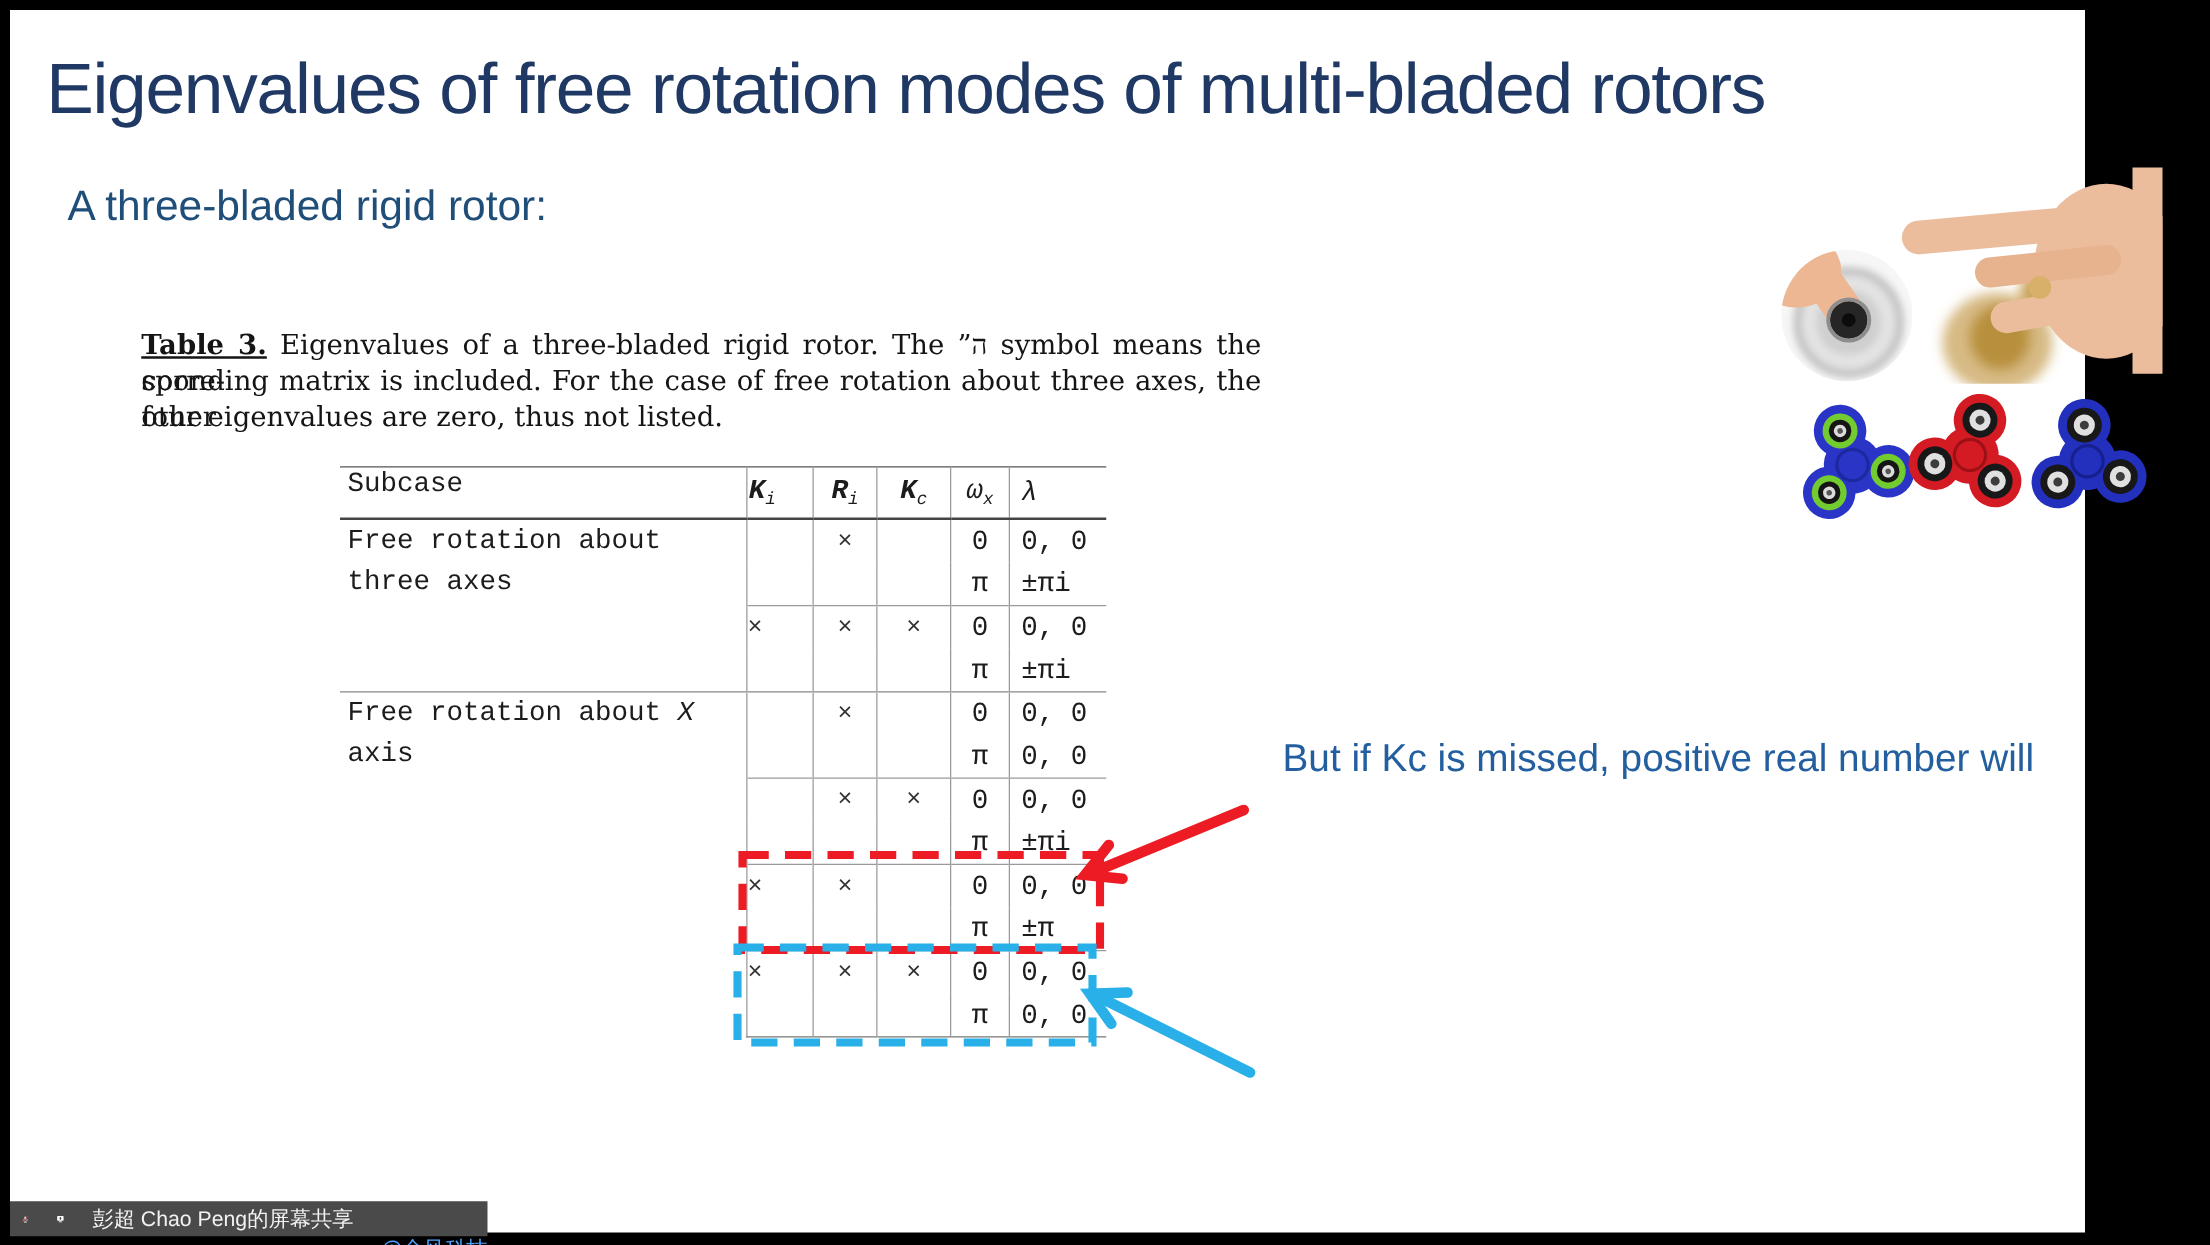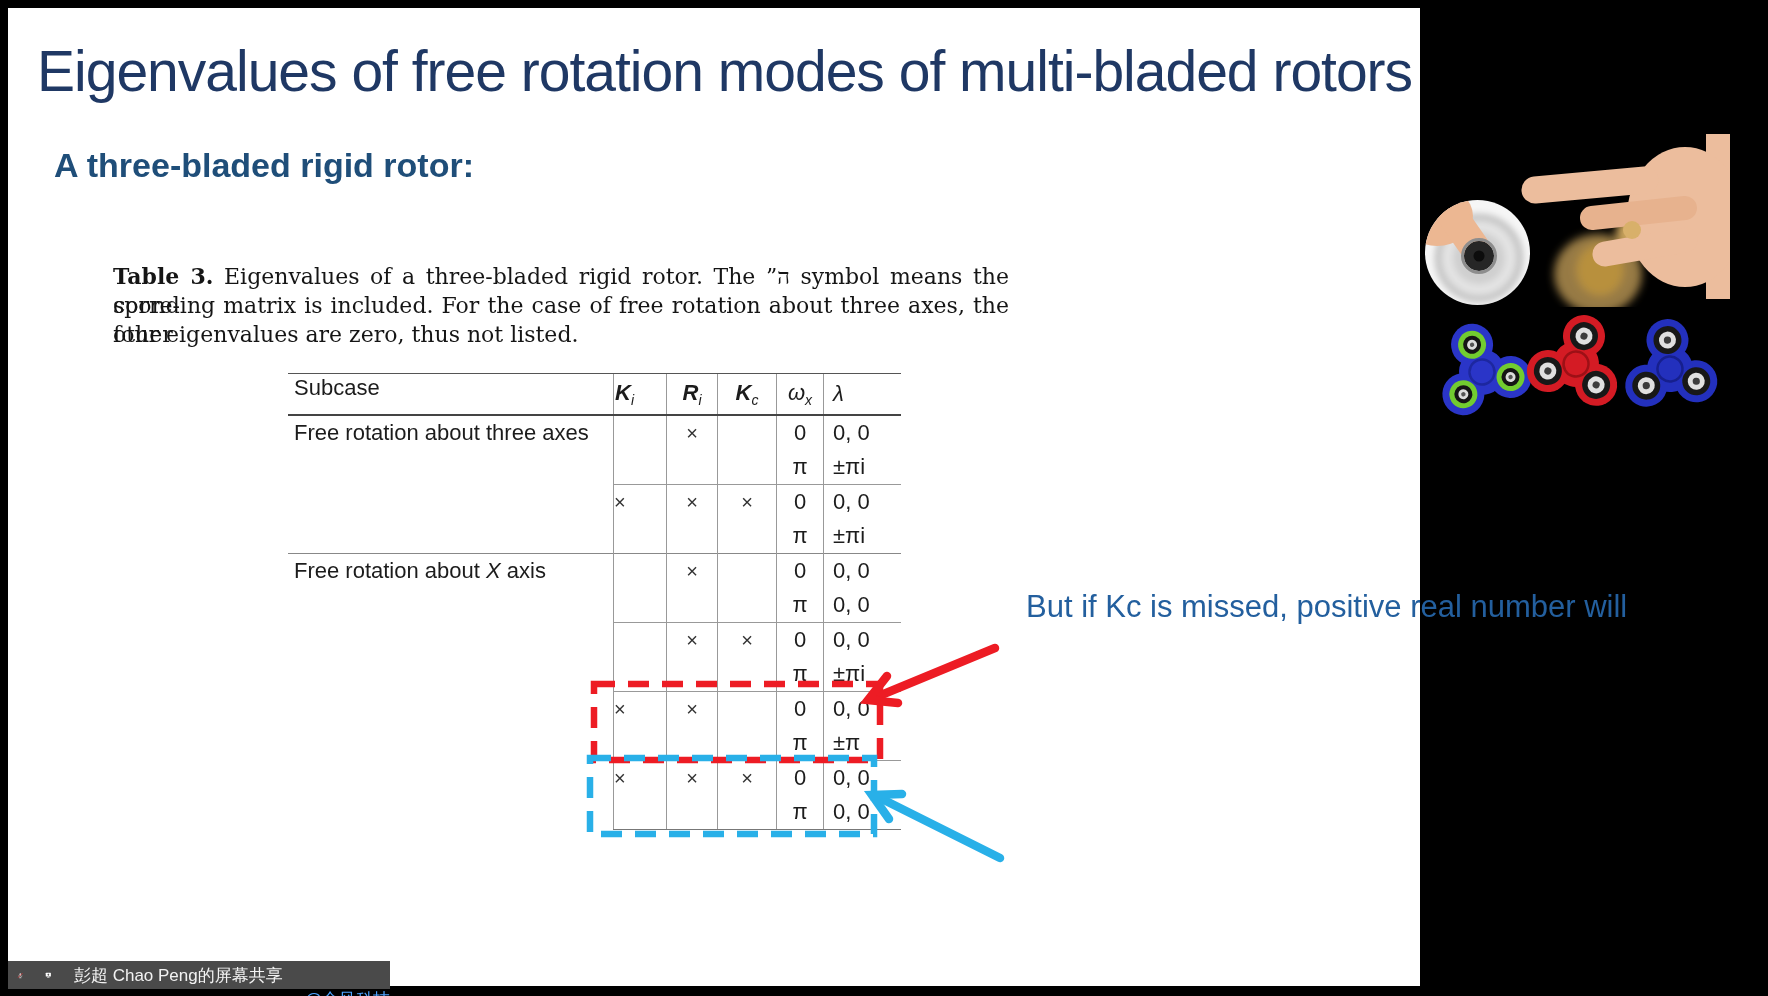--- a/index.html
+++ b/index.html
@@ -1,31 +1,31 @@
 <!DOCTYPE html>
 <html style="--c-title: #1f3864; --c-subtitle: #1f4e79; --c-annotation: #235f9e; --c-red-accent: #ed1c24; --c-blue-accent: #29b0e8; --c-statusbar-bg: #4a4a4a; --c-mention-blue: #4da3ff; --c-table-rule: #999999; --c-spinner-blue: #2a35c8; --c-spinner-red: #d41b24; --c-spinner-green-ring: #72cc30; --c-gold-spinner: #c9a35b;"><head>
 <meta charset="utf-8">
 <style>
   html,body{margin:0;padding:0;background:#000;}
   .screen{position:relative;width:1768px;height:996px;background:#000;overflow:hidden;
           font-family:"Liberation Sans",sans-serif;}
-  .slide{position:absolute;left:8px;top:8px;width:1412px;height:978px;background:#ffffff;}
+  .slide{position:absolute;left:8px;top:8px;width:1660px;height:978px;background:#ffffff;}
 
   .title{position:absolute;left:29px;top:30px;font-size:57px;letter-spacing:-1px;
          color:var(--c-title,#1f3864);font-weight:500;white-space:nowrap;}
-  .subtitle{position:absolute;left:46px;top:138px;font-size:34px;color:var(--c-subtitle,#1f4e79);white-space:nowrap;font-weight:bold;}
+  .subtitle{position:absolute;left:46px;top:138px;font-size:34px;color:var(--c-subtitle,#1f4e79);white-space:nowrap;}
 
   .caption{position:absolute;left:105px;top:254px;width:896px;
            font-family:"DejaVu Serif","Liberation Serif",serif;font-size:22px;color:#151515;line-height:29px;}
   .cap-line{text-align:justify;text-align-last:justify;height:29px;white-space:nowrap0;}
   .cap-line.last{text-align-last:left;}
-  .cap-line b{font-weight:bold;}
-
-  table.rotor{position:absolute;left:280px;top:365px;border-collapse:collapse;
-      font-family:Liberation Sans, sans-serif;font-size:22px;color:#1c1c1c;}
+  .cap-line b{font-weight:bold;text-decoration:underline;}
+
+  table.rotor{position:absolute;left:264px;top:365px;border-collapse:collapse;
+      font-family:Liberation Mono, monospace;font-size:22px;color:#1c1c1c;}
   table.rotor th{font-weight:normal;text-align:left;height:38px;
       border-top:1.5px solid #555;border-bottom:2.5px solid #444;}
   table.rotor td{height:34px;padding:0;}
   table.rotor .vl{border-left:1px solid #999;}
   table.rotor .subcase{width:318px;padding-left:6px;vertical-align:top;}
   td.subcase{padding-top:3px;line-height:33px;}
   table.rotor .c-ki{width:50px;}
   table.rotor .c-ri{width:48px;text-align:center;}
   table.rotor .c-kc{width:56px;text-align:center;}
   table.rotor .c-wx{width:44px;text-align:center;}

